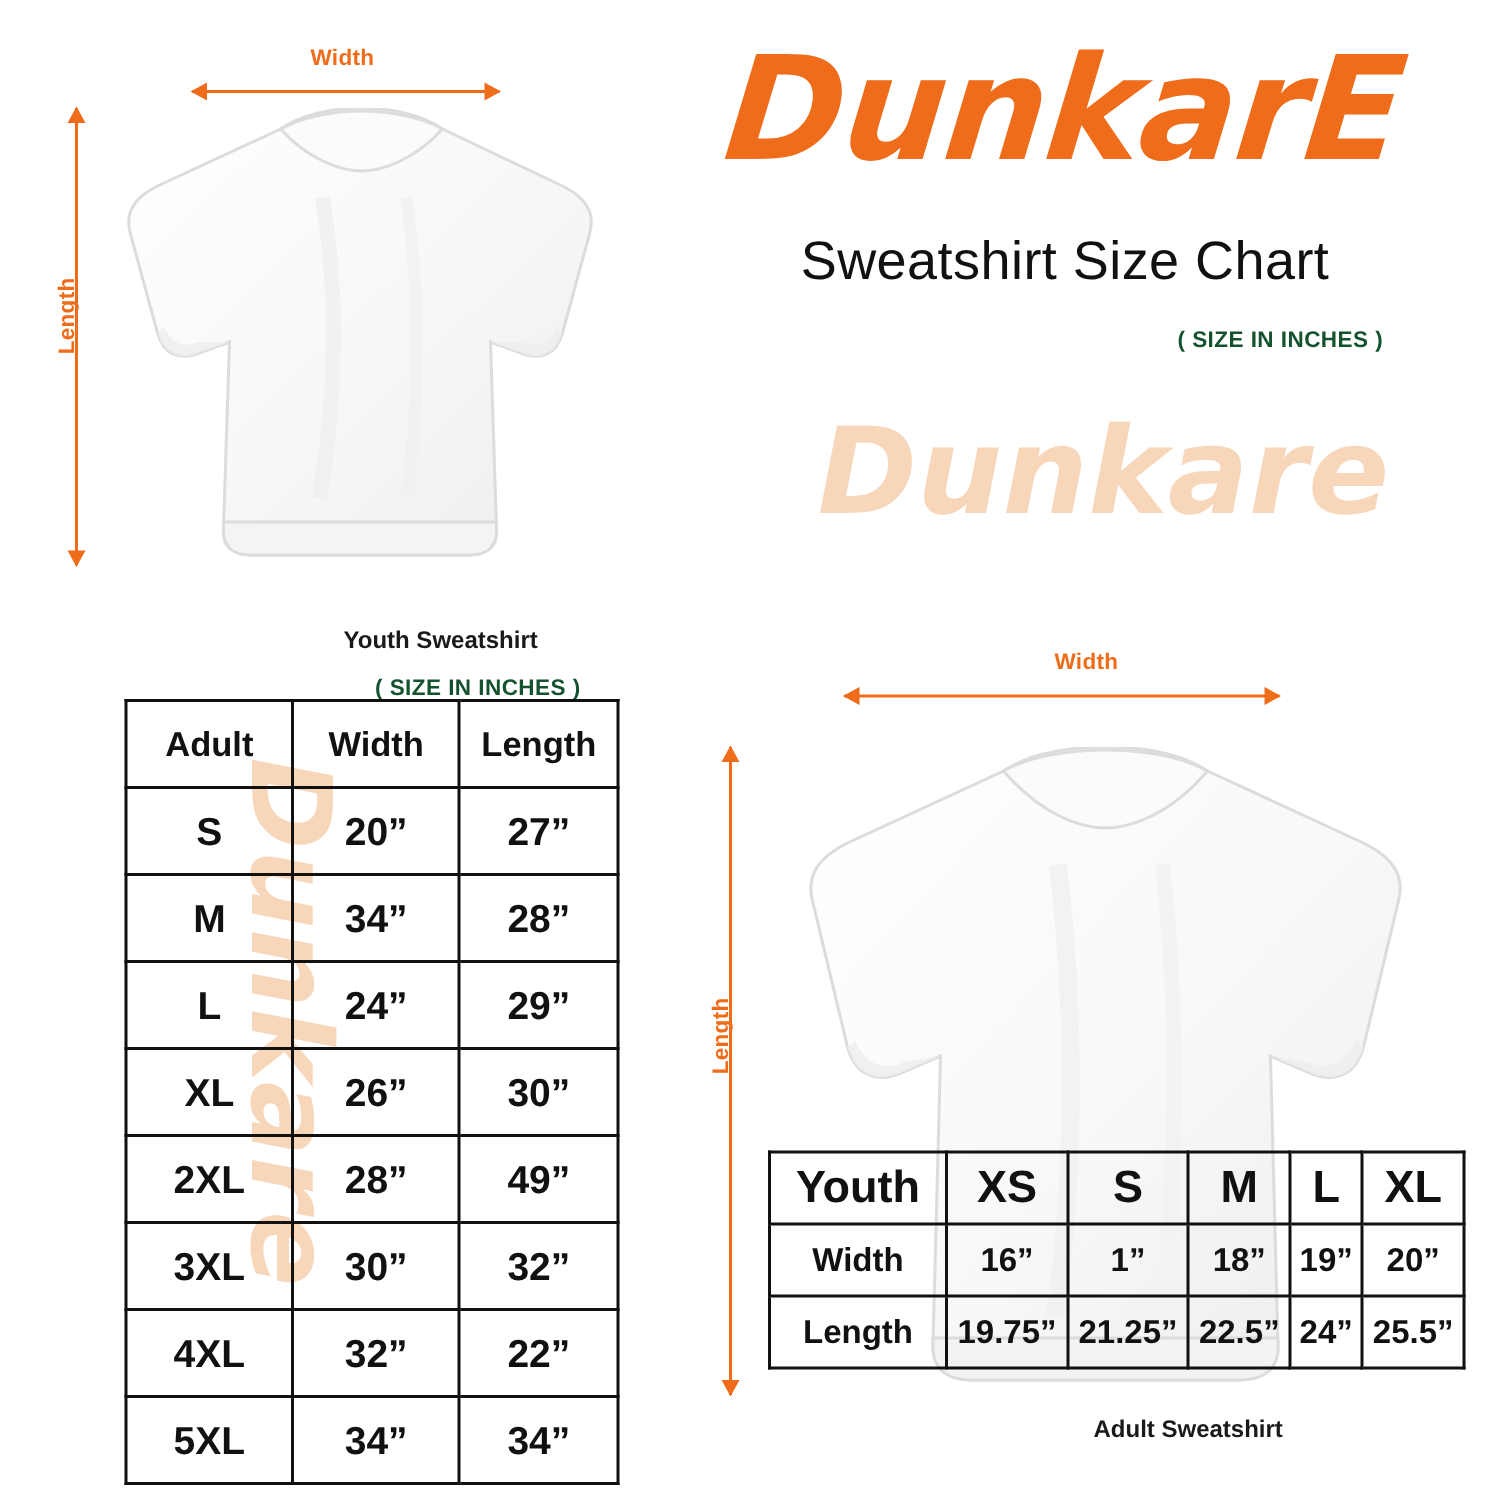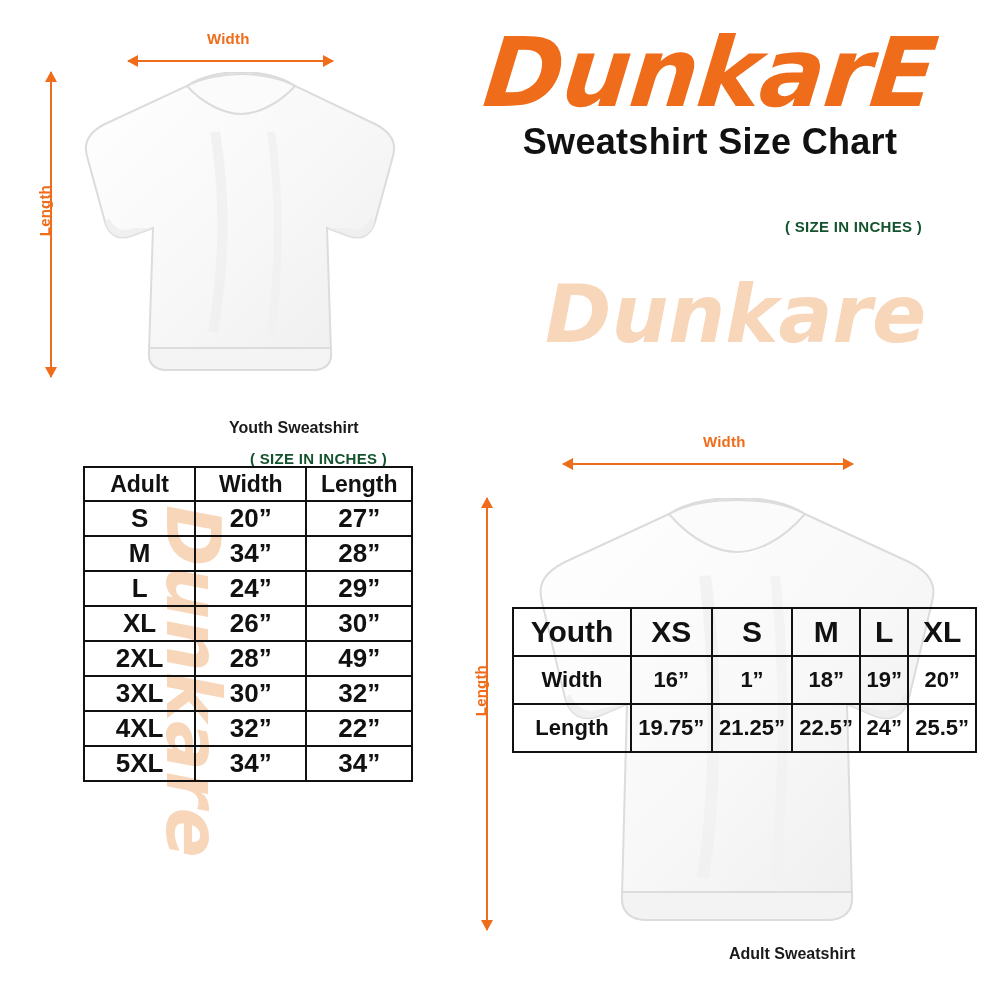--- a/index.html
+++ b/index.html
@@ -86,23 +86,23 @@
     font-family: "DejaVu Sans", sans-serif;
     font-size: 96px;
     font-weight: 700;
     font-style: italic;
     color: #ef6c1a;
     line-height: .95;
     letter-spacing: -1px;
     transform: skewX(-6deg);
   }
   .brand-sub {
-    margin-top: 2px;
+    margin-top: 34px;
     font-size: 36px;
-    font-weight: 700;
+    font-weight: 400;
     color: #111;
     letter-spacing: .3px;
   }
   .units {
     font-size: 15px;
     font-weight: 700;
     color: #14532d;
     letter-spacing: .3px;
   }
 
@@ -131,21 +131,21 @@
   .youth-table tr.sizes td { font-size: 30px; }
   .youth-table tr.data td { font-size: 22px; }
 
   
   .adult-table {
     position: absolute;
     left: 83px;
     top: 466px;
     width: 330px;
   }
-  .adult-table td { height: 34px; font-size: 26px; }
+  .adult-table td { height: 58px; font-size: 26px; }
   .adult-table td.col1 { width: 112px; }
   .adult-table td.col2 { width: 112px; }
   .adult-table td.col3 { width: 106px; }
   .adult-table tr.head td { font-size: 23px; }
 
   
   .watermark {
     position: absolute;
     color: #f6cfae;
     font-family: "DejaVu Sans", sans-serif;
@@ -268,21 +268,21 @@
 
   <div class="brand">
     <div class="brand-word">DunkarE</div>
     <div class="brand-sub">Sweatshirt Size Chart</div>
   </div>
   <div class="units abs" style="left:785px; top:218px;">( SIZE IN INCHES )</div>
 
   <div class="watermark wm-top">Dunkare</div>
 
   <div class="youth-table tbl-wrap">
-    <table style="width:100%;margin-top:48px;">
+    <table style="width:100%;">
       <tbody>
         <tr class="sizes">
           <td class="hdr-left">Youth</td>
           <td>XS</td>
           <td>S</td>
           <td>M</td>
           <td>L</td>
           <td>XL</td>
         </tr>
         <tr class="data">

